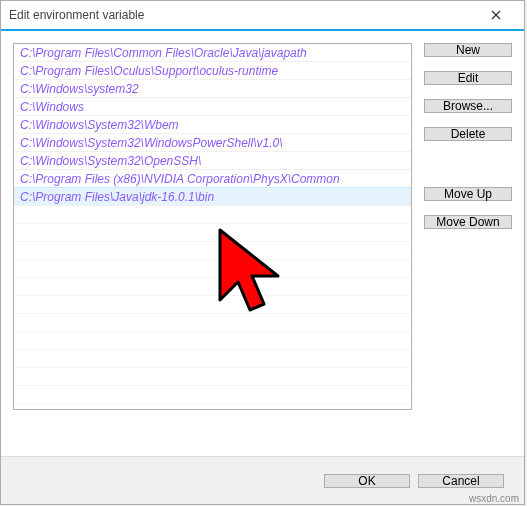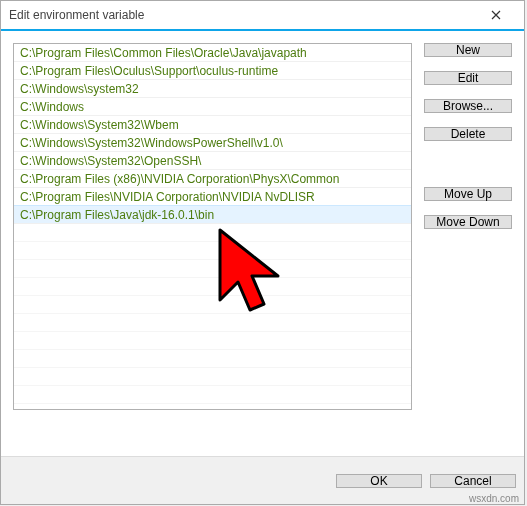--- a/index.html
+++ b/index.html
@@ -60,23 +60,24 @@
       border: 1px solid #b0b0b0;
       overflow: hidden;
       display: flex;
       flex-direction: column;
     }
     .list-item {
       padding: 2px 6px;
       height: 18px;
       line-height: 15px;
       border-bottom: 1px solid #f0f0f0;
-      color: #4d7c0f;
+      color: #8b5cf6;
       white-space: nowrap;
       overflow: hidden;
+      font-style: italic;
     }
     .list-item.selected {
       background: #e5f3ff;
       outline: 1px solid #cce8ff;
     }
     .list-filler {
       flex: 1;
       background: repeating-linear-gradient(
         to bottom,
         #ffffff 0, #ffffff 17px,
@@ -101,21 +102,21 @@
     }
     .gap-sm { height: 2px; }
     .gap-lg { height: 34px; }
     .footer {
       height: 48px;
       border-top: 1px solid #dcdcdc;
       background: #f0f0f0;
       display: flex;
       align-items: center;
       justify-content: flex-end;
-      padding: 0 8px;
+      padding: 0 20px;
       gap: 8px;
       margin-top: 34px;
     }
     .footer .win-btn { width: 86px; }
     .cursor-overlay {
       position: absolute;
       left: 210px;
       top: 220px;
       pointer-events: none;
     }
@@ -143,21 +144,20 @@
   <div class="content">
     <div class="listbox">
       <div class="list-item">C:\Program Files\Common Files\Oracle\Java\javapath</div>
       <div class="list-item">C:\Program Files\Oculus\Support\oculus-runtime</div>
       <div class="list-item">C:\Windows\system32</div>
       <div class="list-item">C:\Windows</div>
       <div class="list-item">C:\Windows\System32\Wbem</div>
       <div class="list-item">C:\Windows\System32\WindowsPowerShell\v1.0\</div>
       <div class="list-item">C:\Windows\System32\OpenSSH\</div>
       <div class="list-item">C:\Program Files (x86)\NVIDIA Corporation\PhysX\Common</div>
-      <div class="list-item">C:\Program Files\NVIDIA Corporation\NVIDIA NvDLISR</div>
       <div class="list-item selected">C:\Program Files\Java\jdk-16.0.1\bin</div>
       <div class="list-filler"></div>
     </div>
 
     <div class="sidebar">
       <div class="win-btn">New</div>
       <div class="gap-sm"></div>
       <div class="win-btn">Edit</div>
       <div class="gap-sm"></div>
       <div class="win-btn">Browse...</div>

